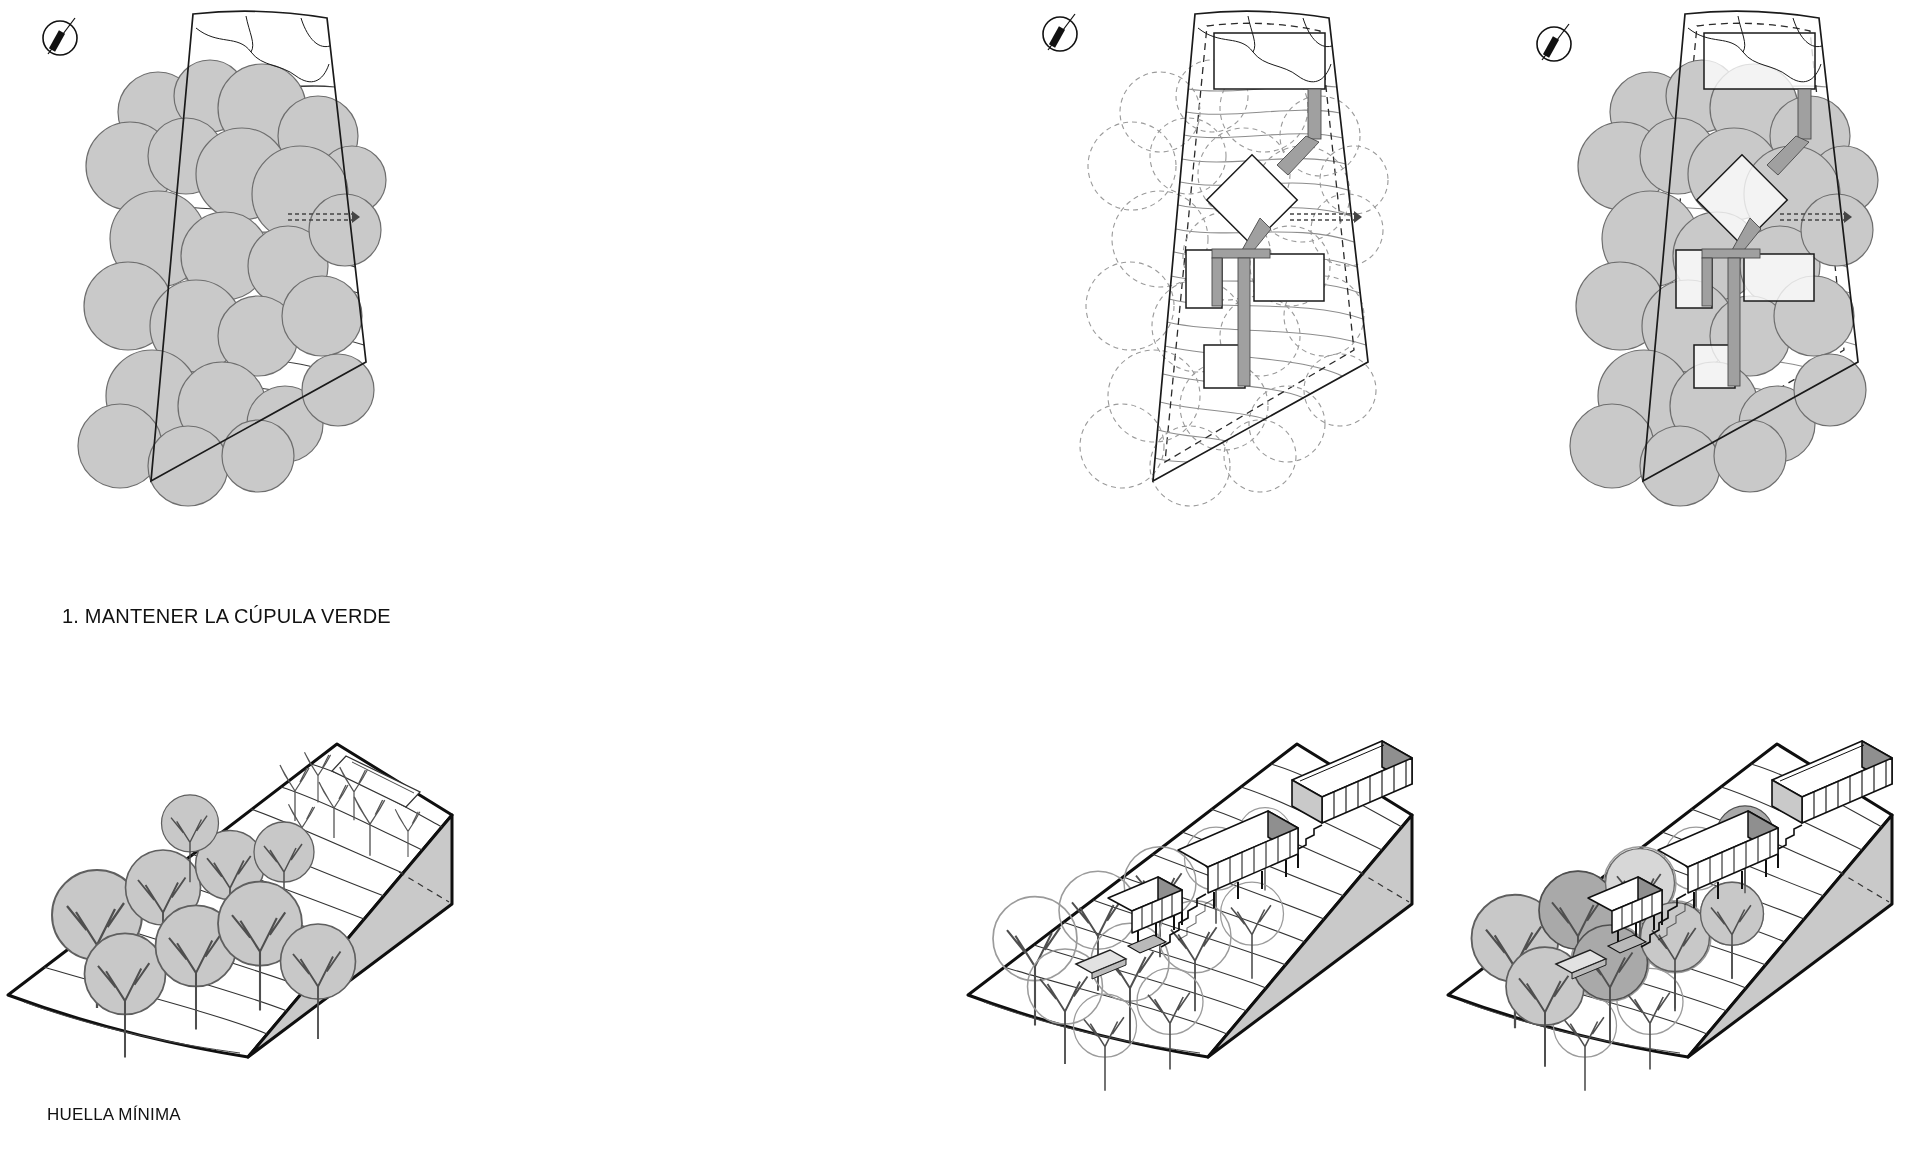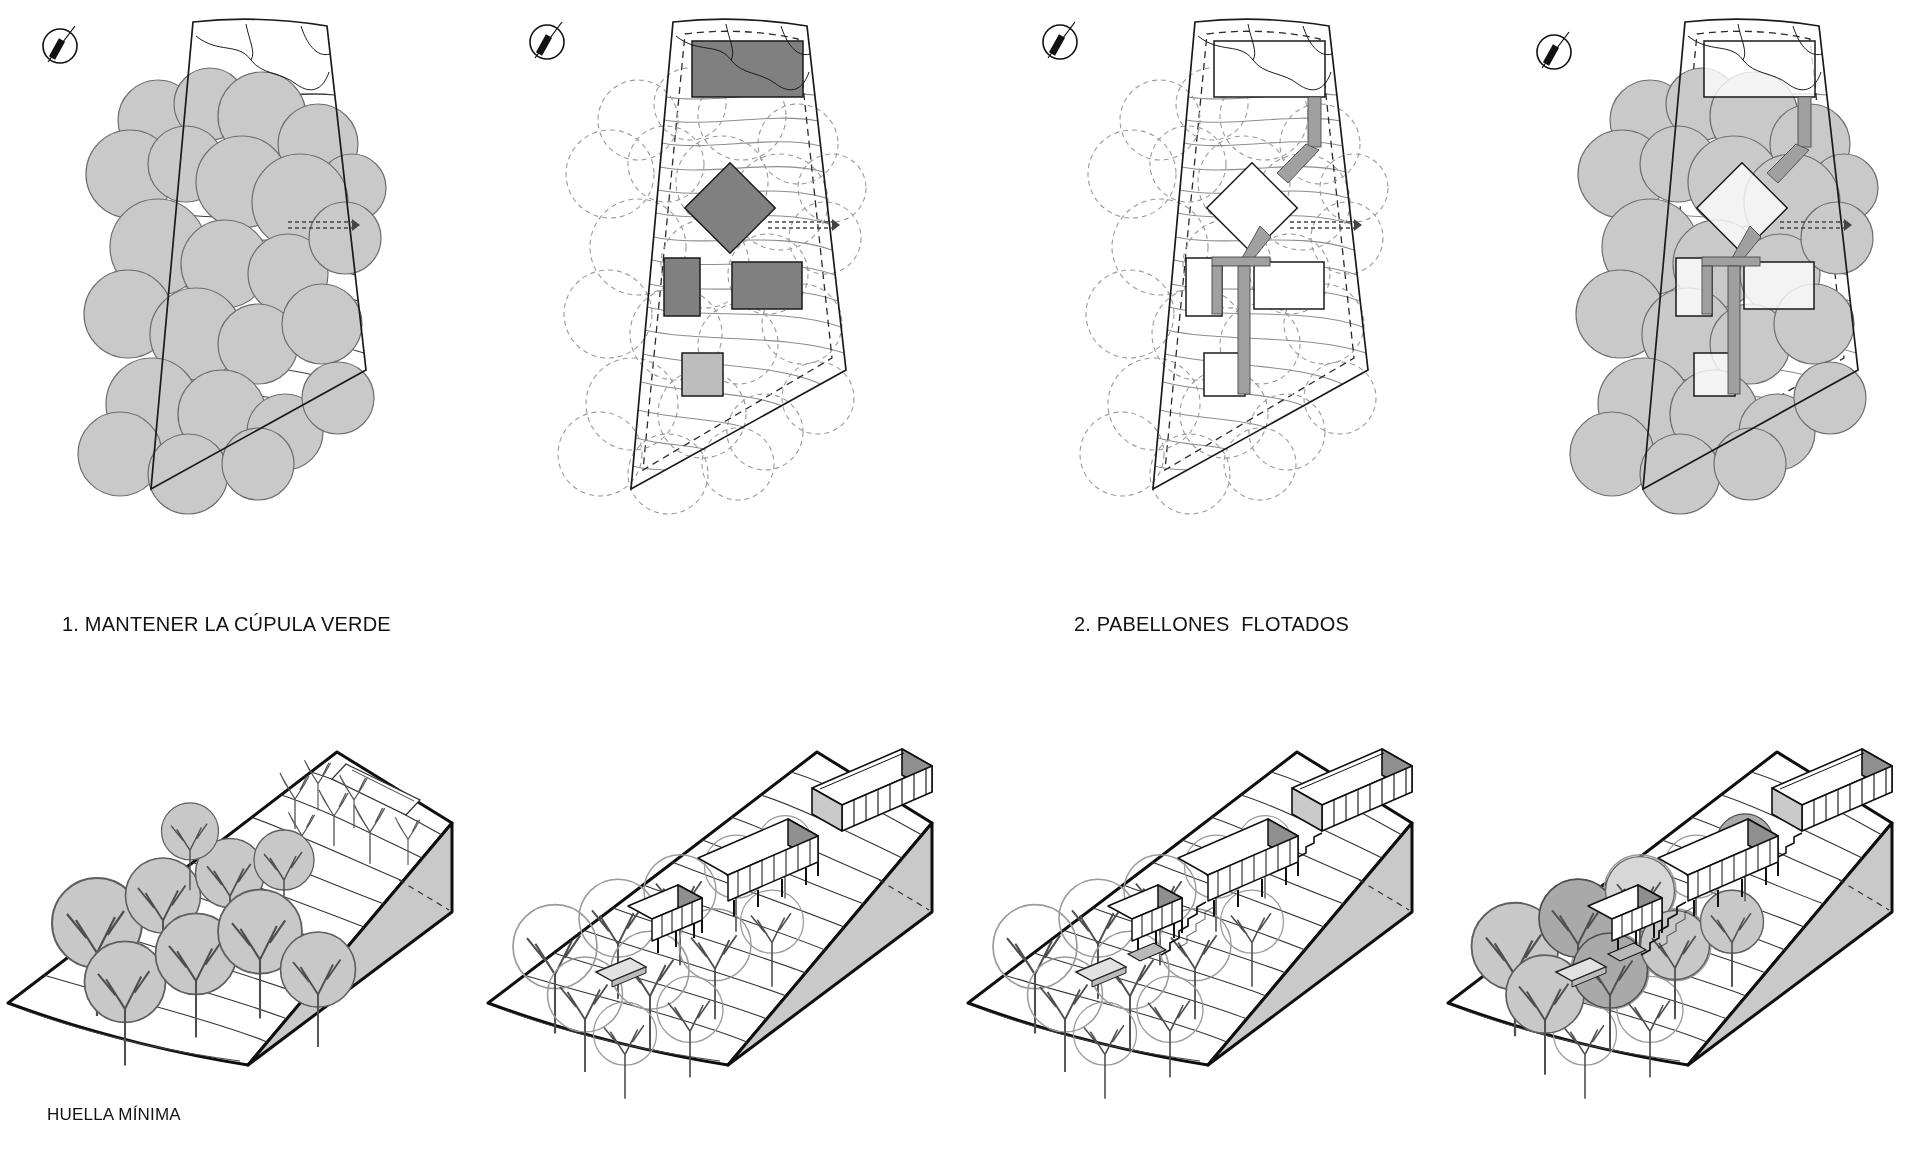--- a/index.html
+++ b/index.html
@@ -1,18 +1,18 @@
 <!DOCTYPE html>
 <html><head>
 <meta charset="utf-8">
 <style>
   html,body{margin:0;padding:0;background:#ffffff;}
   .sheet{position:relative;width:1920px;height:1149px;background:#ffffff;overflow:hidden;
          font-family:"Liberation Sans",sans-serif;}
-  .panel{position:absolute;top:12px;width:480px;height:1134px;}
+  .panel{position:absolute;top:4px;width:480px;height:1134px;}
   .plan-fig{position:absolute;top:0;left:0;}
   .axon-fig{position:absolute;top:728px;left:0;}
   .plan-label{position:absolute;top:600px;font-size:20px;line-height:24px;color:#121212;
               white-space:pre;letter-spacing:0.2px;}
   .caption{position:absolute;top:1105px;left:47px;font-size:17px;color:#121212;letter-spacing:0.2px;}
   
   .contour-dark{color:#3d3d3d;}
   .contour-light{color:#8d8d8d;}
   .ptree-solid{fill:#c9c9c9;stroke:#6e6e6e;stroke-width:1.2;}
   .ptree-dashed{fill:none;stroke:#9a9a9a;stroke-width:1.1;stroke-dasharray:5 4;}
@@ -223,40 +223,20 @@
         <use href="#axtree" class="tsolid" transform="translate(284,126)"></use>
         <use href="#axtree" class="tsolid" transform="translate(190,97) scale(0.95)"></use>
         <use href="#axtree" class="tsolid" transform="translate(125,250) scale(1.35)"></use>
         <use href="#axtree" class="tsolid" transform="translate(196,222) scale(1.35)"></use>
         <use href="#axtree" class="tsolid" transform="translate(260,200) scale(1.4)"></use>
         <use href="#axtree" class="tsolid" transform="translate(318,237) scale(1.25)"></use>
       </g>
     </svg>
   </div>
 
-  <div class="panel" style="left:480px">
-    <svg class="plan-fig" width="480" height="560" viewBox="0 0 480 560">
-      <use href="#plan-contours" class="contour-light"></use>
-      <use href="#plan-inset"></use>
-      <use href="#ptrees" class="ptree-dashed"></use>
-      <use href="#pbldgs" class="bgray"></use>
-      <use href="#pbldg-small" class="bgray-light"></use>
-      <use href="#plan-frame"></use>
-      <use href="#narrow" transform="translate(67,30)"></use>
-    </svg>
-    <div class="plan-label" style="left:594px;left:594px">2. PABELLONES  FLOTADOS</div>
-    <svg class="axon-fig" width="480" height="372" viewBox="0 0 480 372">
-      <use href="#axbase"></use>
-      <use href="#ax-outline-trees"></use>
-      <use href="#pav-upper"></use>
-      <use href="#pav-mid"></use>
-      <use href="#pav-low"></use>
-      <use href="#pav-deck"></use>
-    </svg>
-  </div>
 
   <div class="panel" style="left:960px">
     <svg class="plan-fig" width="480" height="560" viewBox="0 0 480 560">
       <g transform="translate(42,0)">
         <use href="#plan-contours" class="contour-light"></use>
         <use href="#plan-inset"></use>
         <use href="#ptrees" class="ptree-dashed"></use>
         <use href="#pbldgs" class="bwhite"></use>
         <use href="#pbldg-small" class="bwhite"></use>
         <use href="#ppaths"></use>

